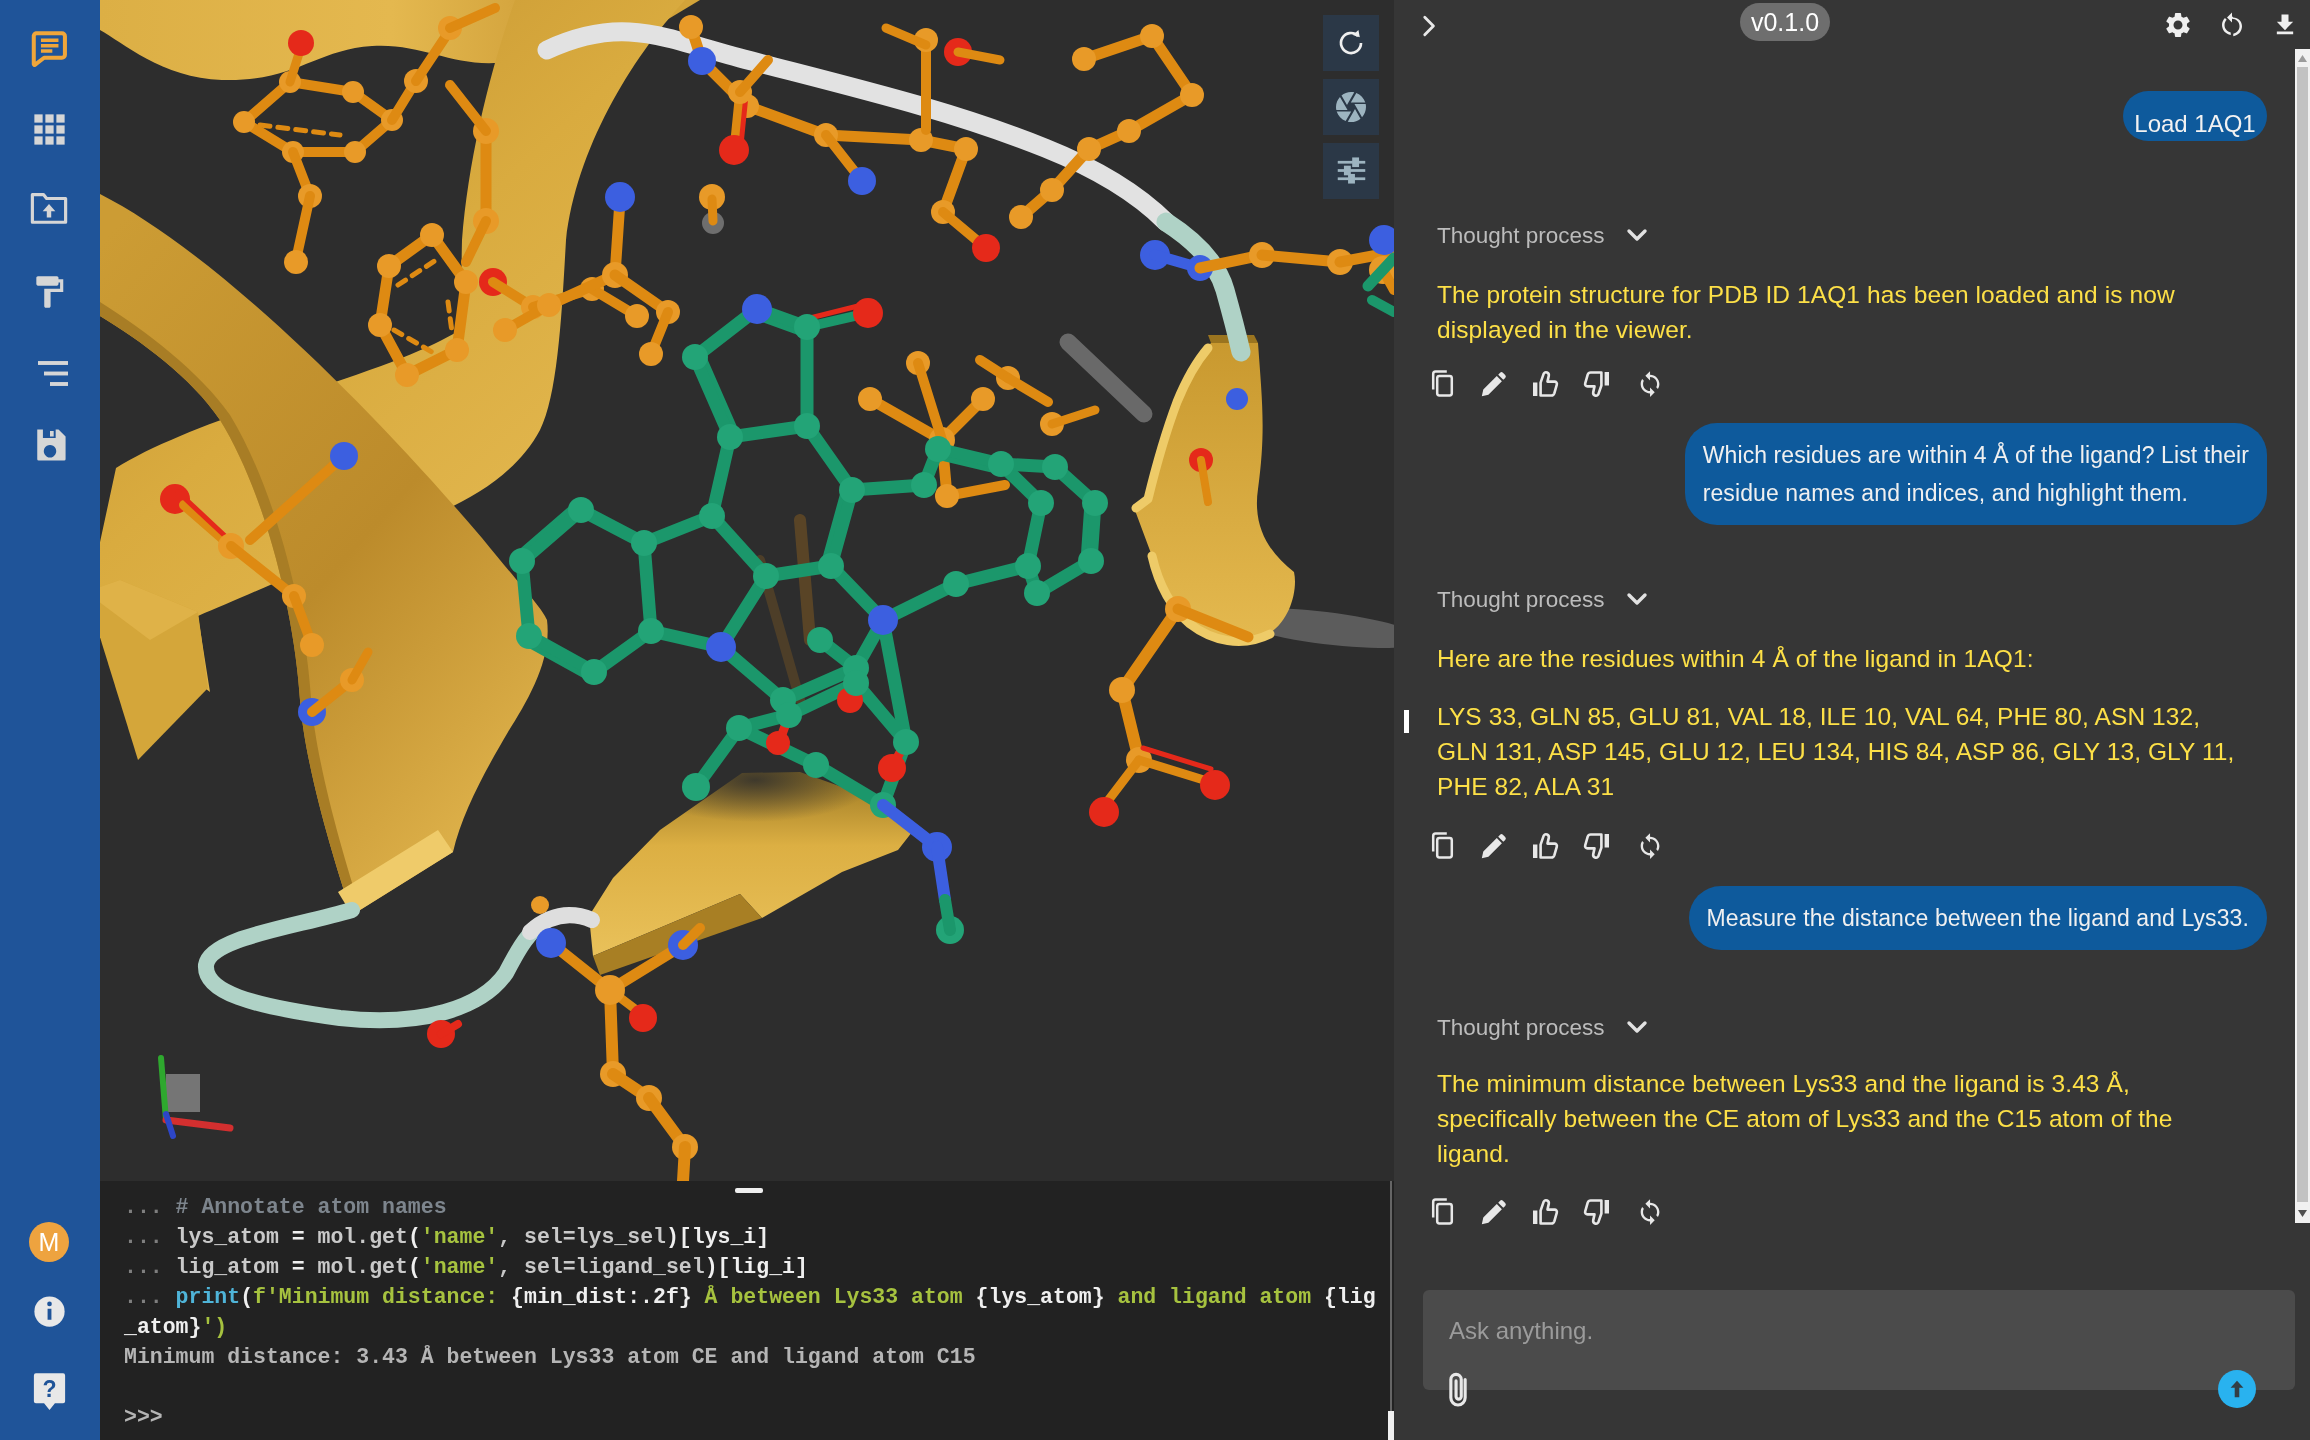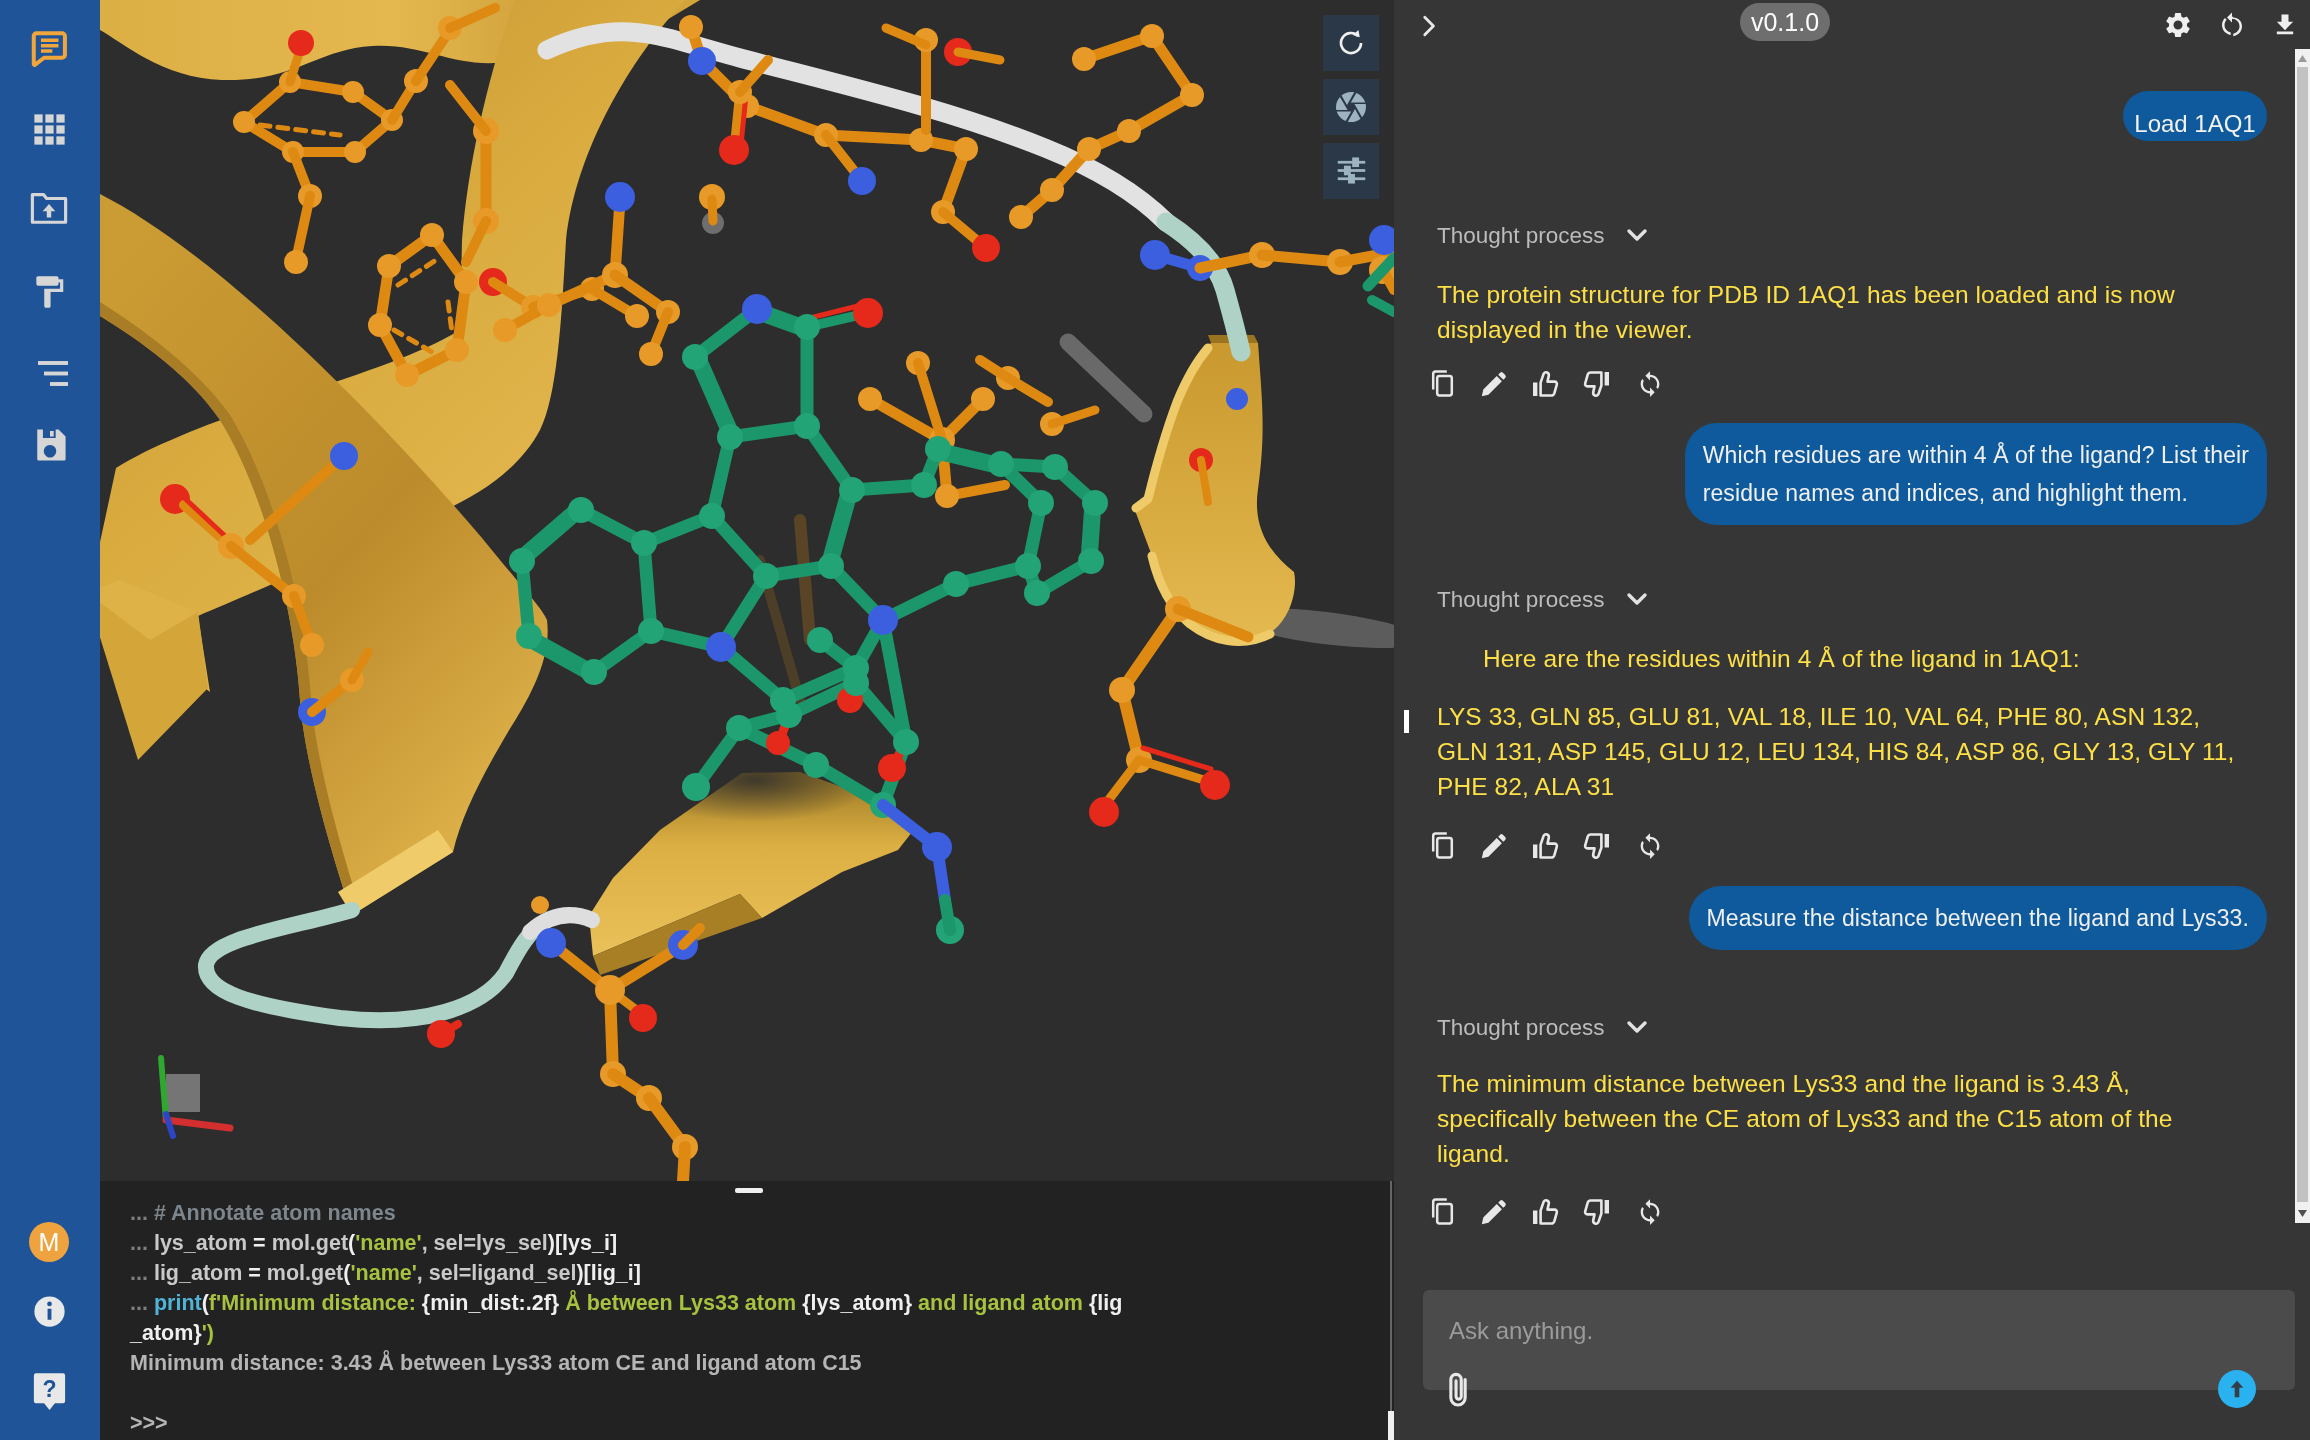--- a/index.html
+++ b/index.html
@@ -1,20 +1,20 @@
 <!DOCTYPE html>
 <html><head><meta charset="utf-8">
 <style>
   html,body{margin:0;padding:0;width:2310px;height:1440px;overflow:hidden;background:#2e2e2e;font-family:"Liberation Sans",sans-serif;}
   .abs{position:absolute;}
   #sidebar{left:0;top:0;width:100px;height:1440px;background:#1f5499;}
   #viewer{left:100px;top:0;width:1294px;height:1181px;background:#2d2d2d;overflow:hidden;}
   #term{left:100px;top:1181px;width:1294px;height:259px;background:#222222;overflow:hidden;}
   #panel{left:1394px;top:0;width:916px;height:1440px;background:#363636;overflow:hidden;}
-  pre{margin:15px;font-family:Liberation Sans, sans-serif;font-weight:bold;font-size:21.5px;line-height:30px;}
+  pre{margin:9px;font-family:Liberation Mono, monospace;font-weight:bold;font-size:21.5px;line-height:30px;}
   .p{color:#7f7f7f}.cm{color:#7d858d}.v{color:#c9c9c9}.w{color:#efefef}.s{color:#a6c23f}.k{color:#4fb4d8}.o{color:#b5b5b5;font-weight:bold}
   .msg{position:absolute;color:#fde047;font-size:24.5px;line-height:35px;letter-spacing:0.1px;white-space:nowrap;}
   .tp{position:absolute;color:#bcbcbc;font-size:22.5px;}
   .bub{position:absolute;background:#0e5a9c;color:#f0f0f0;font-size:23px;line-height:38px;border-radius:32px;padding:13px 18px;letter-spacing:0.1px;white-space:nowrap;text-align:left;}
   .ic{position:absolute;}
 </style></head>
 <body>
 <div id="sidebar" class="abs">
 
   <svg class="ic" style="left:28px;top:28px" width="42" height="42" viewBox="0 0 24 24">
@@ -486,21 +486,21 @@
   <svg class="ic" style="left:230px;top:226px" width="26" height="20" viewBox="0 0 24 20">
       <path fill="none" stroke="#e2e2e2" stroke-width="3.4" stroke-linecap="round" stroke-linejoin="round" d="M4 5l8 8 8-8"></path>
     </svg>
   <div class="msg" style="left:43px;top:277px;">The protein structure for PDB ID 1AQ1 has been loaded and is now<br>displayed in the viewer.</div>
   <div class="bub" style="right:43px;top:423px;">Which residues are within 4 Å of the ligand? List their<br>residue names and indices, and highlight them.</div>
 
   <div class="tp" style="left:43px;top:587px;">Thought process</div>
   <svg class="ic" style="left:230px;top:590px" width="26" height="20" viewBox="0 0 24 20">
       <path fill="none" stroke="#e2e2e2" stroke-width="3.4" stroke-linecap="round" stroke-linejoin="round" d="M4 5l8 8 8-8"></path>
     </svg>
-  <div class="msg" style="left:43px;top:641px;margin-left:46px;">Here are the residues within 4 Å of the ligand in 1AQ1:</div>
+  <div class="msg" style="left:43px;top:641px;">Here are the residues within 4 Å of the ligand in 1AQ1:</div>
   <div class="abs" style="left:10px;top:710px;width:5px;height:23px;background:#fff;"></div>
   <div class="msg" style="left:43px;top:699px;">LYS 33, GLN 85, GLU 81, VAL 18, ILE 10, VAL 64, PHE 80, ASN 132,<br>GLN 131, ASP 145, GLU 12, LEU 134, HIS 84, ASP 86, GLY 13, GLY 11,<br>PHE 82, ALA 31</div>
 
   <div class="bub" style="right:43px;top:886px;">Measure the distance between the ligand and Lys33.</div>
 
   <div class="tp" style="left:43px;top:1015px;">Thought process</div>
   <svg class="ic" style="left:230px;top:1018px" width="26" height="20" viewBox="0 0 24 20">
       <path fill="none" stroke="#e2e2e2" stroke-width="3.4" stroke-linecap="round" stroke-linejoin="round" d="M4 5l8 8 8-8"></path>
     </svg>
   <div class="msg" style="left:43px;top:1066px;">The minimum distance between Lys33 and the ligand is 3.43 Å,<br>specifically between the CE atom of Lys33 and the C15 atom of the<br>ligand.</div>

